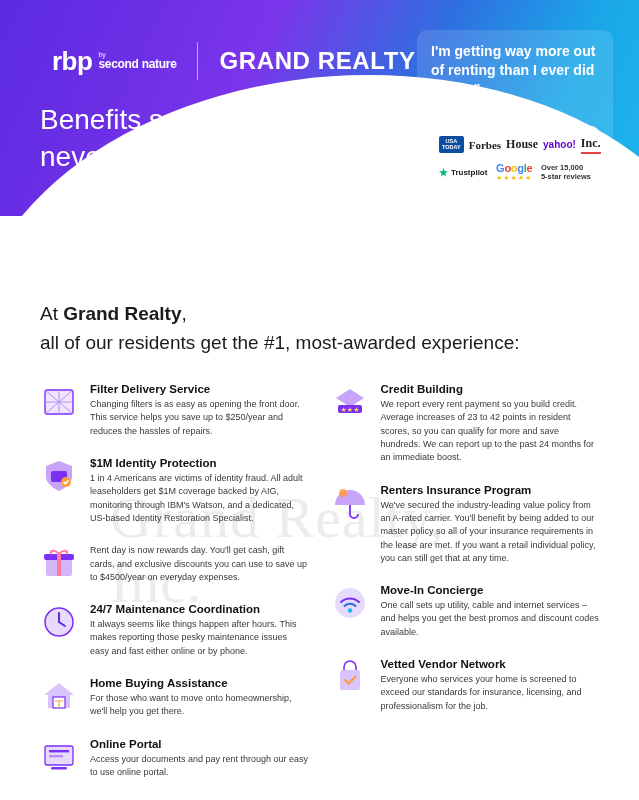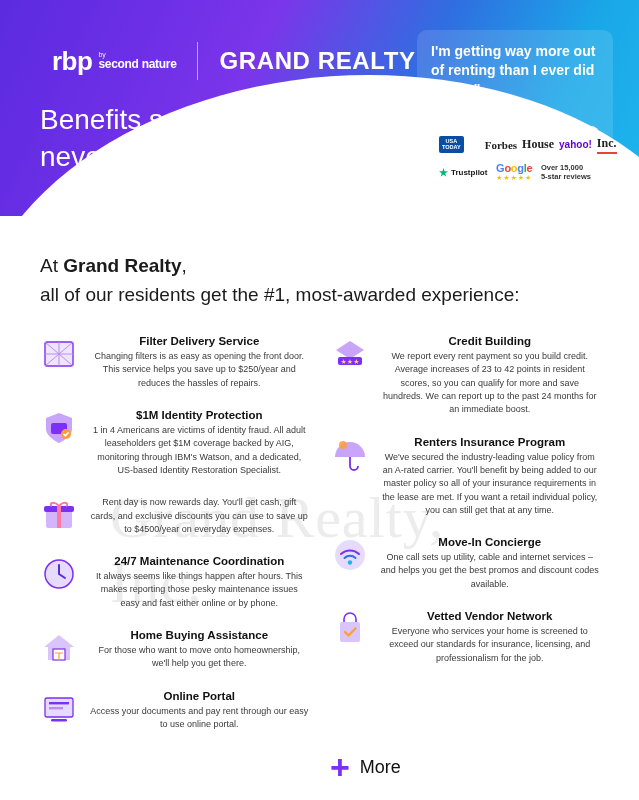--- a/index.html
+++ b/index.html
@@ -152,21 +152,21 @@
   }
   .press-logo.usatoday {
     background: #0a4ea2;
     color: #fff;
     font-size: 5.5px;
     line-height: 1.05;
     padding: 3px 3px;
     border-radius: 2px;
     text-align: center;
   }
-  .press-logo.forbes { font-family: "Liberation Serif", serif; font-size: 11px; margin-left: 16px; }
+  .press-logo.forbes { font-family: "Liberation Serif", serif; font-size: 11px; }
   .press-logo.house { font-family: "Liberation Serif", serif; font-size: 12px; }
   .press-logo.yahoo { color: #5f01d1; font-size: 10px; }
   .press-logo.inc {
     font-family: "Liberation Serif", serif;
     font-size: 12px;
     border-bottom: 2px solid #e8413a;
     padding-bottom: 1px;
   }
   .rating-row {
     display: flex;
@@ -214,30 +214,30 @@
     z-index: 0;
     pointer-events: none;
   }
   .intro {
     position: relative;
     z-index: 2;
     font-size: 19px;
     color: #1b1b1b;
     line-height: 1.5;
     font-weight: 300;
+    margin-top: 48px;
   }
   .intro b { font-weight: bold; }
 
   .columns {
     position: relative;
     z-index: 2;
     display: flex;
     gap: 22px;
     margin-top: 26px;
-    text-align: center;
   }
   .col { width: 50%; }
 
   .feature {
     display: flex;
     gap: 12px;
     margin-bottom: 19px;
   }
   .feature-icon {
     width: 38px;

